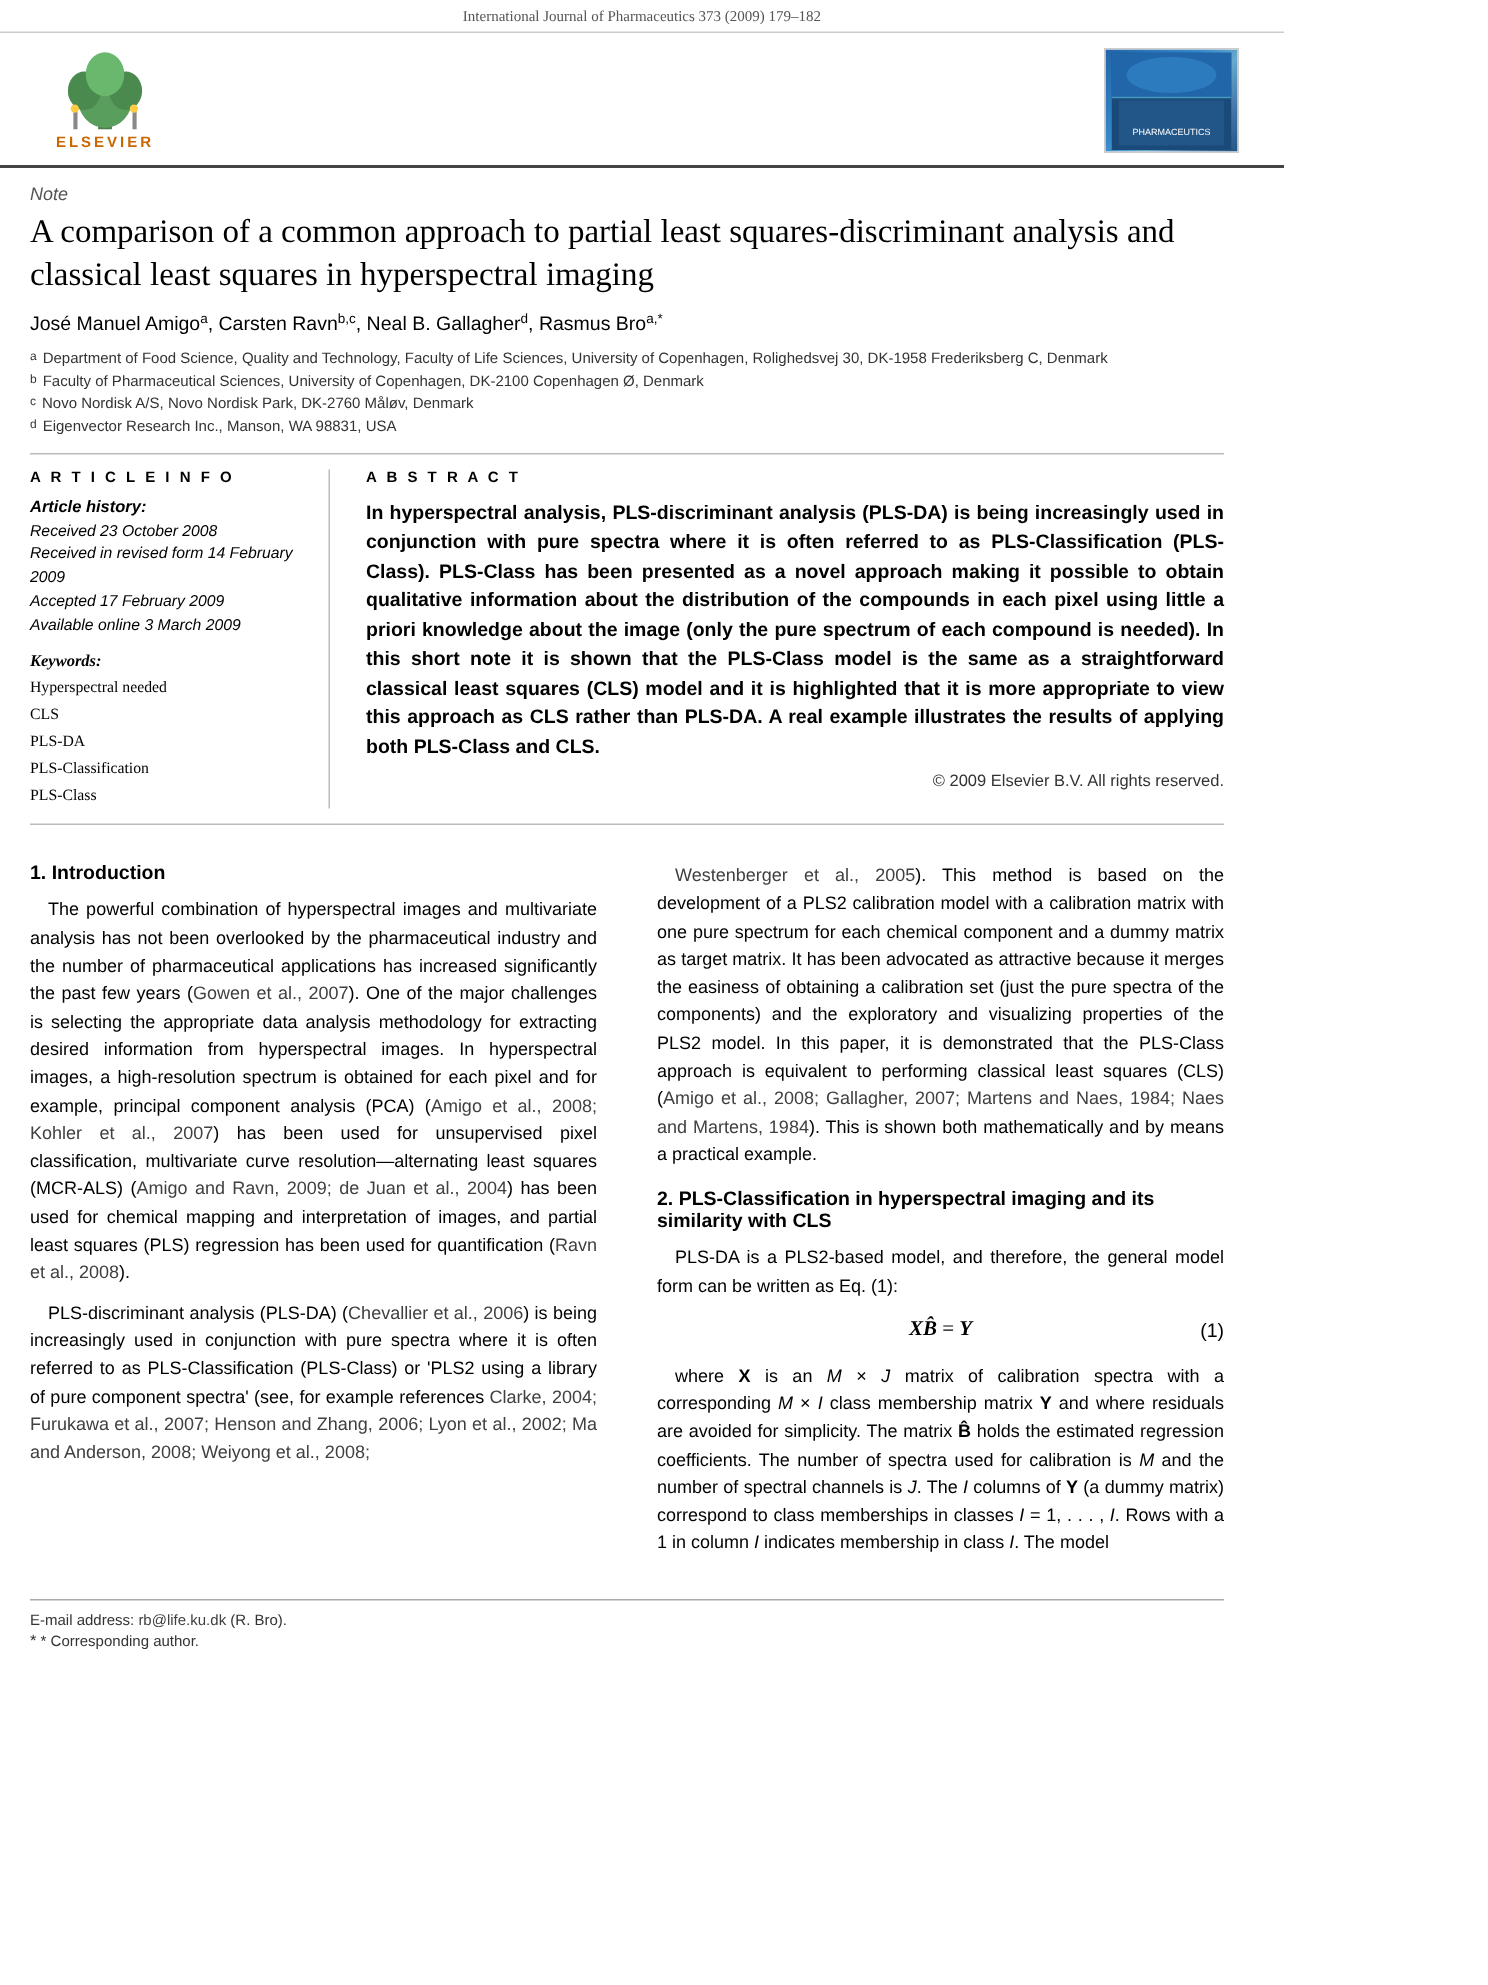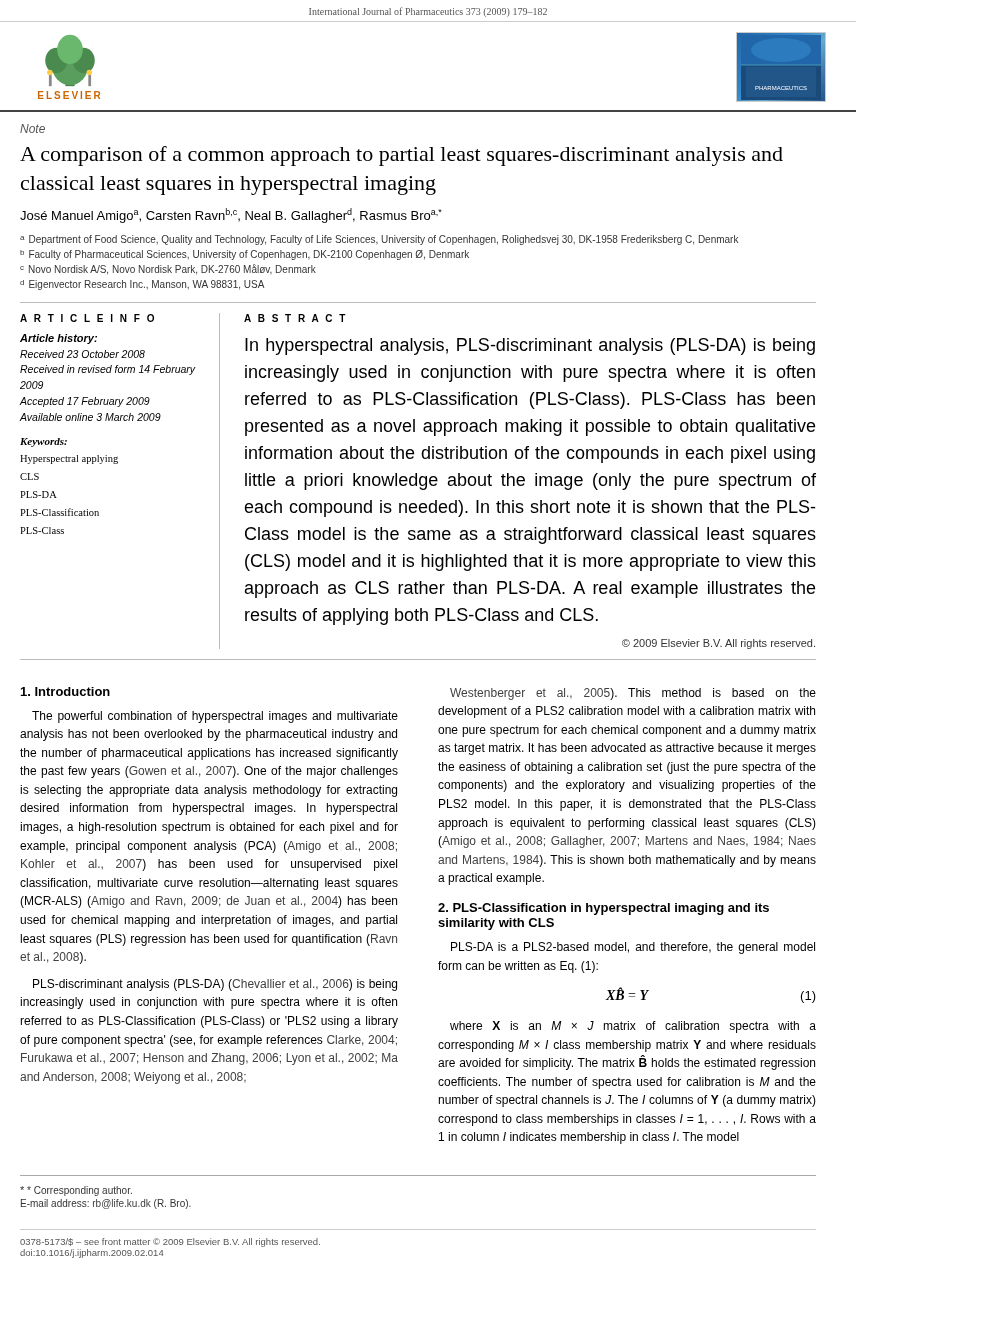--- a/index.html
+++ b/index.html
@@ -223,24 +223,25 @@
       font-weight: bold;
       margin-bottom: 3px;
     }
 
     .keyword-item {
       font-size: 10.5px;
       line-height: 1.7;
     }
 
     .abstract-text {
-      font-size: 18px;
+      font-size: 13px;
       line-height: 1.5;
       text-align: justify;
       font-family: Arial, sans-serif;
+      font-weight: bold;
     }
 
     .abstract-text p {
       margin-bottom: 6px;
     }
 
     .copyright {
       font-size: 11px;
       text-align: right;
       color: #333;
@@ -410,21 +411,21 @@
         <div class="article-history">
           <div class="history-title">Article history:</div>
           <div class="history-item">Received 23 October 2008</div>
           <div class="history-item">Received in revised form 14 February 2009</div>
           <div class="history-item">Accepted 17 February 2009</div>
           <div class="history-item">Available online 3 March 2009</div>
         </div>
 
         <div class="keywords-section">
           <div class="keywords-title">Keywords:</div>
-          <div class="keyword-item">Hyperspectral applying</div>
+          <div class="keyword-item">Hyperspectral needed</div>
           <div class="keyword-item">CLS</div>
           <div class="keyword-item">PLS-DA</div>
           <div class="keyword-item">PLS-Classification</div>
           <div class="keyword-item">PLS-Class</div>
         </div>
       </div>
 
       <div class="right-col">
         <div class="section-heading">A B S T R A C T</div>
         <div class="abstract-text">
@@ -477,29 +478,25 @@
           <p>
             where <strong>X</strong> is an <em>M</em> × <em>J</em> matrix of calibration spectra with a corresponding <em>M</em> × <em>I</em> class membership matrix <strong>Y</strong> and where residuals are avoided for simplicity. The matrix <strong>B̂</strong> holds the estimated regression coefficients. The number of spectra used for calibration is <em>M</em> and the number of spectral channels is <em>J</em>. The <em>I</em> columns of <strong>Y</strong> (a dummy matrix) correspond to class memberships in classes <em>I</em> = 1, . . . , <em>I</em>. Rows with a 1 in column <em>I</em> indicates membership in class <em>I</em>. The model
           </p>
         </div>
       </div>
 
     </div>
 
     <div class="footnote-area">
       <div class="footnote-line">
-        <span class="footnote-star">*</span>
-        <span>* Corresponding author.</span>
-      </div>
-      <div class="footnote-line">
         <span>E-mail address: </span>
         <a class="cite-link">rb@life.ku.dk</a>
         <span> (R. Bro).</span>
       </div>
-    </div>
-
-    <div class="bottom-info">
-      <div>0378-5173/$ – see front matter © 2009 Elsevier B.V. All rights reserved.</div>
-      <div>doi:10.1016/j.ijpharm.2009.02.014</div>
-    </div>
+      <div class="footnote-line">
+        <span class="footnote-star">*</span>
+        <span>* Corresponding author.</span>
+      </div>
+    </div>
+
 
   </div>
 </div>
 
 </body></html>

